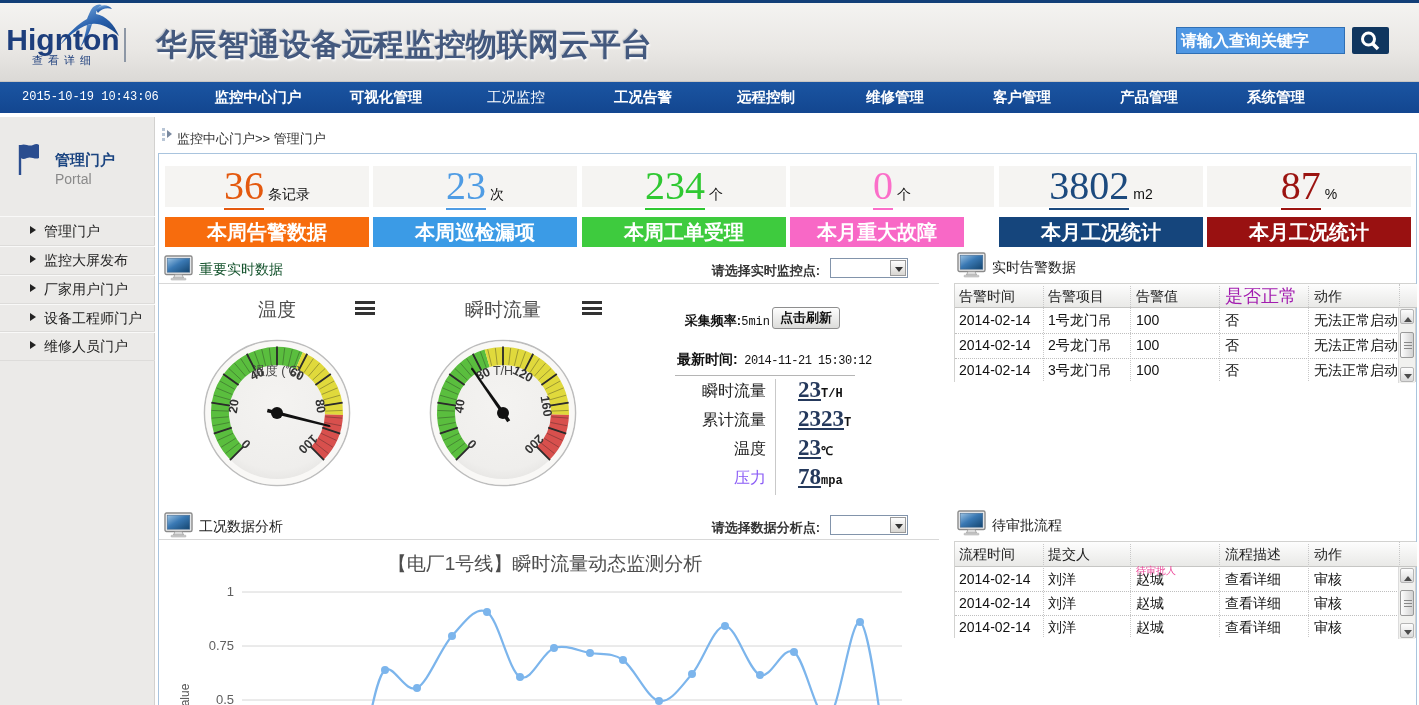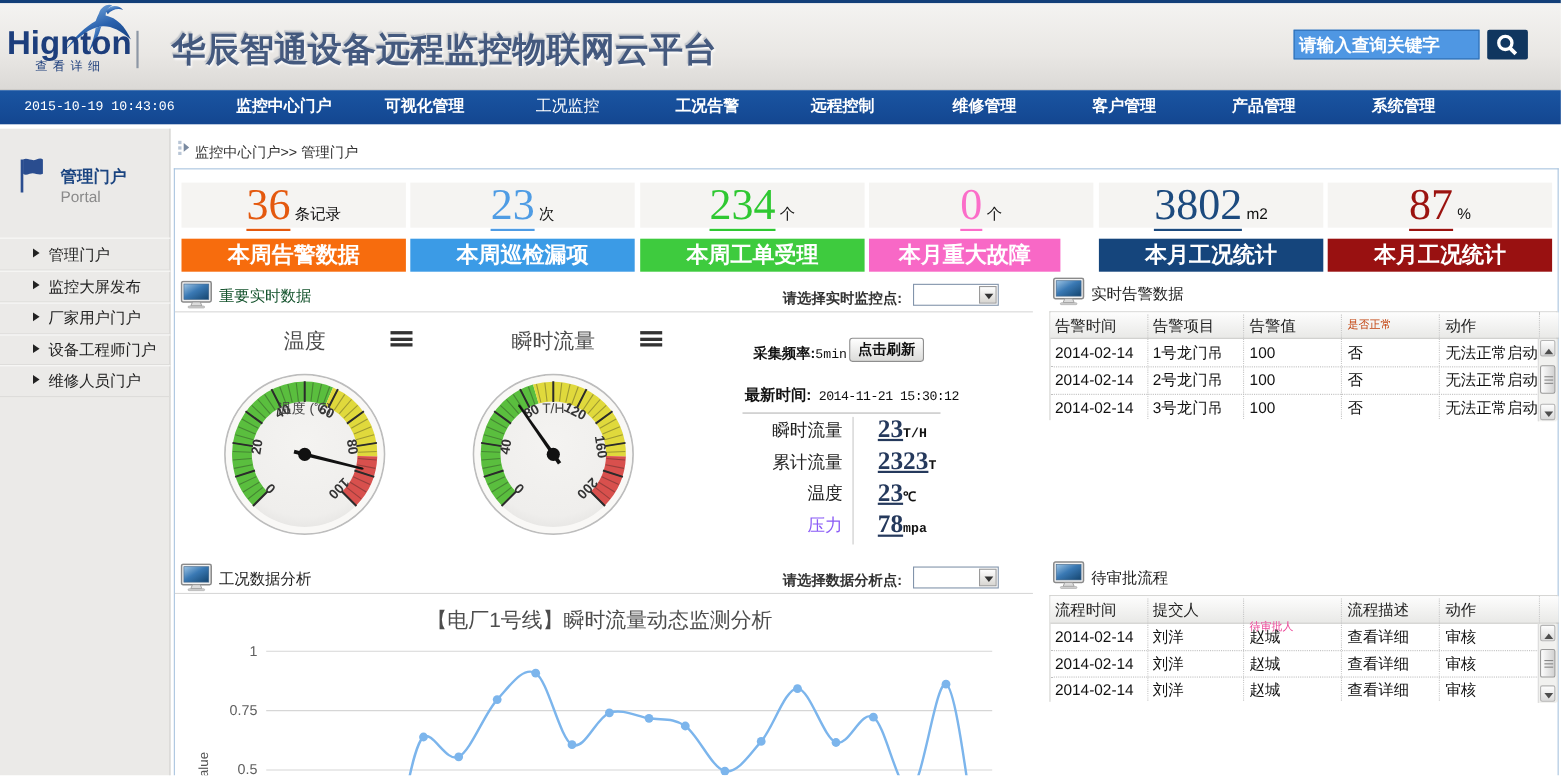--- a/index.html
+++ b/index.html
@@ -204,21 +204,21 @@
 <rect x="3.2" y="3.2" width="22.6" height="14" fill="url(#scr957252)" stroke="#44688c" stroke-width="0.6"></rect>
 <path d="M 11 19.5 L 18 19.5 L 19.5 23 L 9.5 23 Z" fill="#dcdcdc" stroke="#999" stroke-width="0.8"></path>
 <rect x="7" y="23.2" width="15" height="1.8" rx="0.8" fill="#cfcfcf" stroke="#a0a0a0" stroke-width="0.5"></rect>
 </svg>
 <div class="abs" style="left:992px;top:259px;font-size:14px;color:#222;">实时告警数据</div>
 <div style="position:absolute;left:954px;top:283px;width:462px;height:99px;border:1px solid #d2d2d0;border-bottom:none;background:#fff;">
     <div style="position:absolute;left:0;top:0;width:462px;height:24px;background:linear-gradient(#fdfdfd,#e9e9e7);border-bottom:1px solid #c6c6c4;"></div>
     <div style="position:absolute;left:4px;top:0;height:24px;line-height:24px;font-size:14px;color:#222;">告警时间</div>
     <div style="position:absolute;left:93px;top:0;height:24px;line-height:24px;font-size:14px;color:#222;">告警项目</div>
     <div style="position:absolute;left:181px;top:0;height:24px;line-height:24px;font-size:14px;color:#222;">告警值</div>
-    <div style="position:absolute;left:270px;top:0;height:24px;line-height:24px;font-size:10px;color:#c2410c;font-family:Liberation Serif, serif;">是否正常</div>
+    <div style="position:absolute;left:270px;top:0;height:24px;line-height:24px;font-size:18px;color:#a21caf;font-family:Liberation Serif, serif;">是否正常</div>
     <div style="position:absolute;left:359px;top:0;height:24px;line-height:24px;font-size:14px;color:#222;">动作</div>
     <div style="position:absolute;left:88px;top:2px;height:95px;border-left:1px dotted #c8c8c8;"></div>
     <div style="position:absolute;left:175px;top:2px;height:95px;border-left:1px dotted #c8c8c8;"></div>
     <div style="position:absolute;left:264px;top:2px;height:95px;border-left:1px dotted #c8c8c8;"></div>
     <div style="position:absolute;left:353px;top:2px;height:95px;border-left:1px dotted #c8c8c8;"></div>
     <div style="position:absolute;left:444px;top:0px;height:24px;border-left:1px dotted #c8c8c8;"></div>
     <div style="position:absolute;left:4px;top:24px;height:25px;line-height:25px;font-size:14px;color:#111;">2014-02-14</div>
     <div style="position:absolute;left:93px;top:24px;height:25px;line-height:25px;font-size:14px;color:#111;">1号龙门吊</div>
     <div style="position:absolute;left:181px;top:24px;height:25px;line-height:25px;font-size:14px;color:#111;">100</div>
     <div style="position:absolute;left:270px;top:24px;height:25px;line-height:25px;font-size:14px;color:#111;">否</div>

